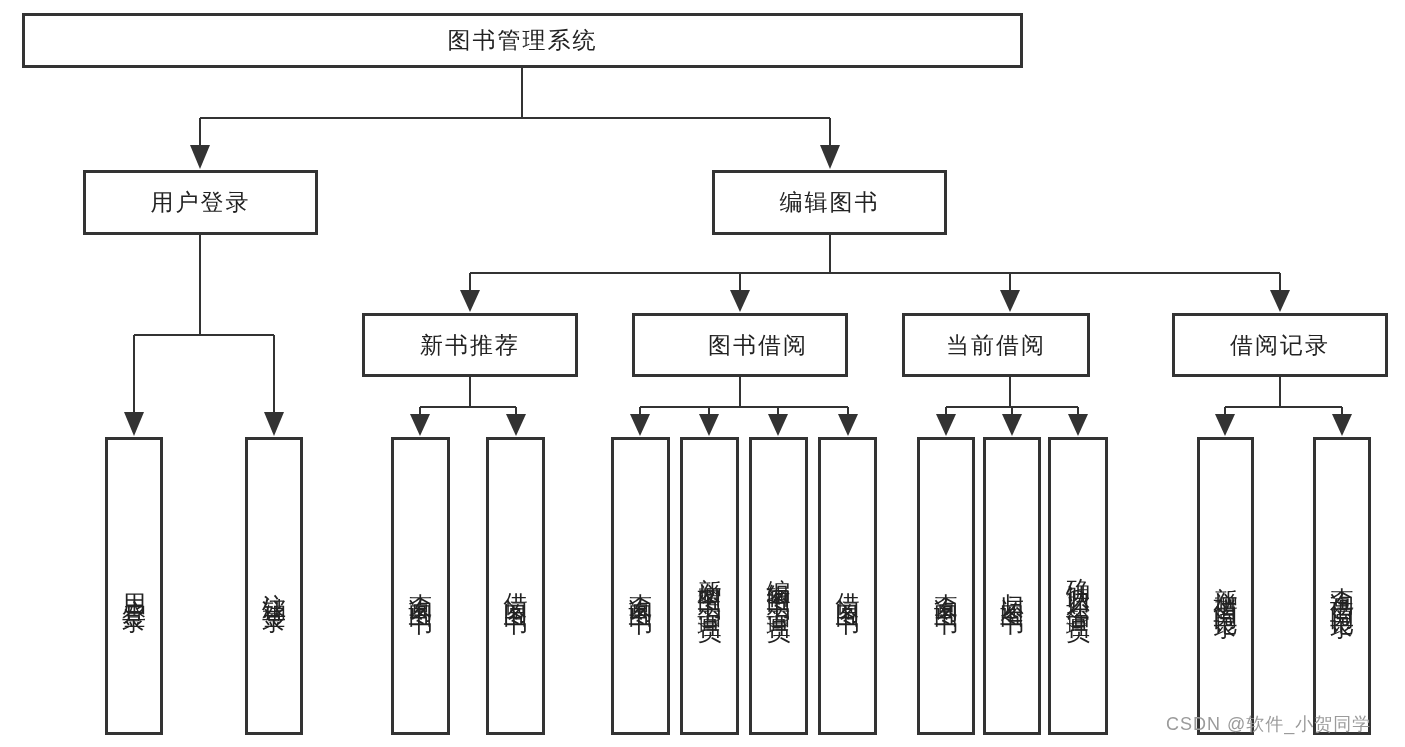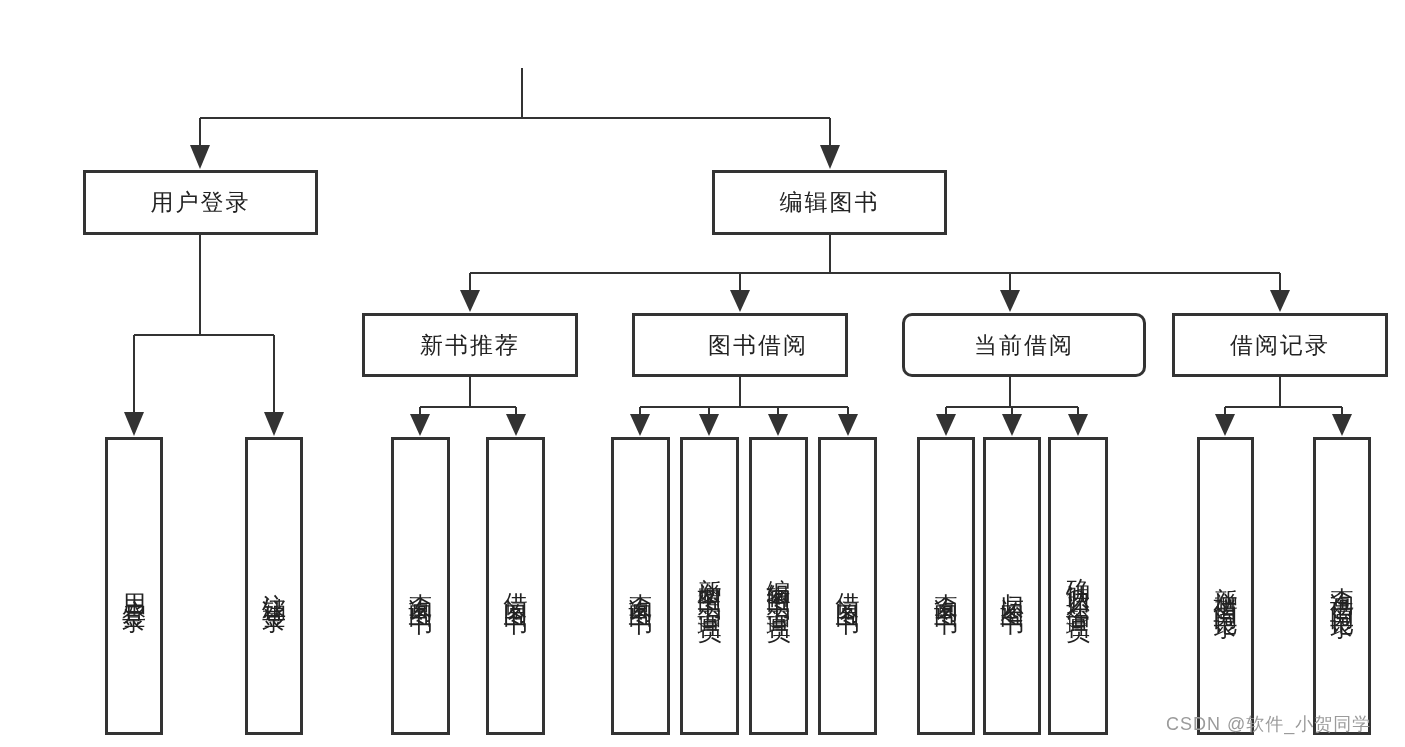--- a/index.html
+++ b/index.html
@@ -112,27 +112,28 @@
 
       <polygon points="936,414 956,414 946,436"></polygon>
       <polygon points="1002,414 1022,414 1012,436"></polygon>
       <polygon points="1068,414 1088,414 1078,436"></polygon>
 
       <polygon points="1215,414 1235,414 1225,436"></polygon>
       <polygon points="1332,414 1352,414 1342,436"></polygon>
     </g>
   </svg>
 
+  <div class="node" style="left:22px;top:13px;width:1001px;height:55px;">图书管理系统</div>
 
   <div class="node" style="left:83px;top:170px;width:235px;height:65px;">用户登录</div>
   <div class="node" style="left:712px;top:170px;width:235px;height:65px;">编辑图书</div>
 
   <div class="node" style="left:362px;top:313px;width:216px;height:64px;">新书推荐</div>
   <div class="node" style="left:632px;top:313px;width:216px;height:64px;padding-left:36px;">图书借阅</div>
-  <div class="node" style="left:902px;top:313px;width:244px;height:64px;border-radius:10px;">当前借阅</div>
+  <div class="node" style="left:902px;top:313px;width:188px;height:64px;">当前借阅</div>
   <div class="node" style="left:1172px;top:313px;width:216px;height:64px;">借阅记录</div>
 
   <div class="node leaf" style="left:105px;top:437px;width:58px;height:298px;">用户登录</div>
   <div class="node leaf" style="left:245px;top:437px;width:58px;height:298px;">注销登录</div>
 
   <div class="node leaf" style="left:391px;top:437px;width:59px;height:298px;">查询图书</div>
   <div class="node leaf" style="left:486px;top:437px;width:59px;height:298px;">借阅图书</div>
 
   <div class="node leaf" style="left:611px;top:437px;width:59px;height:298px;">查询图书</div>
   <div class="node leaf" style="left:680px;top:437px;width:59px;height:298px;">新增图书（管理员）</div>

